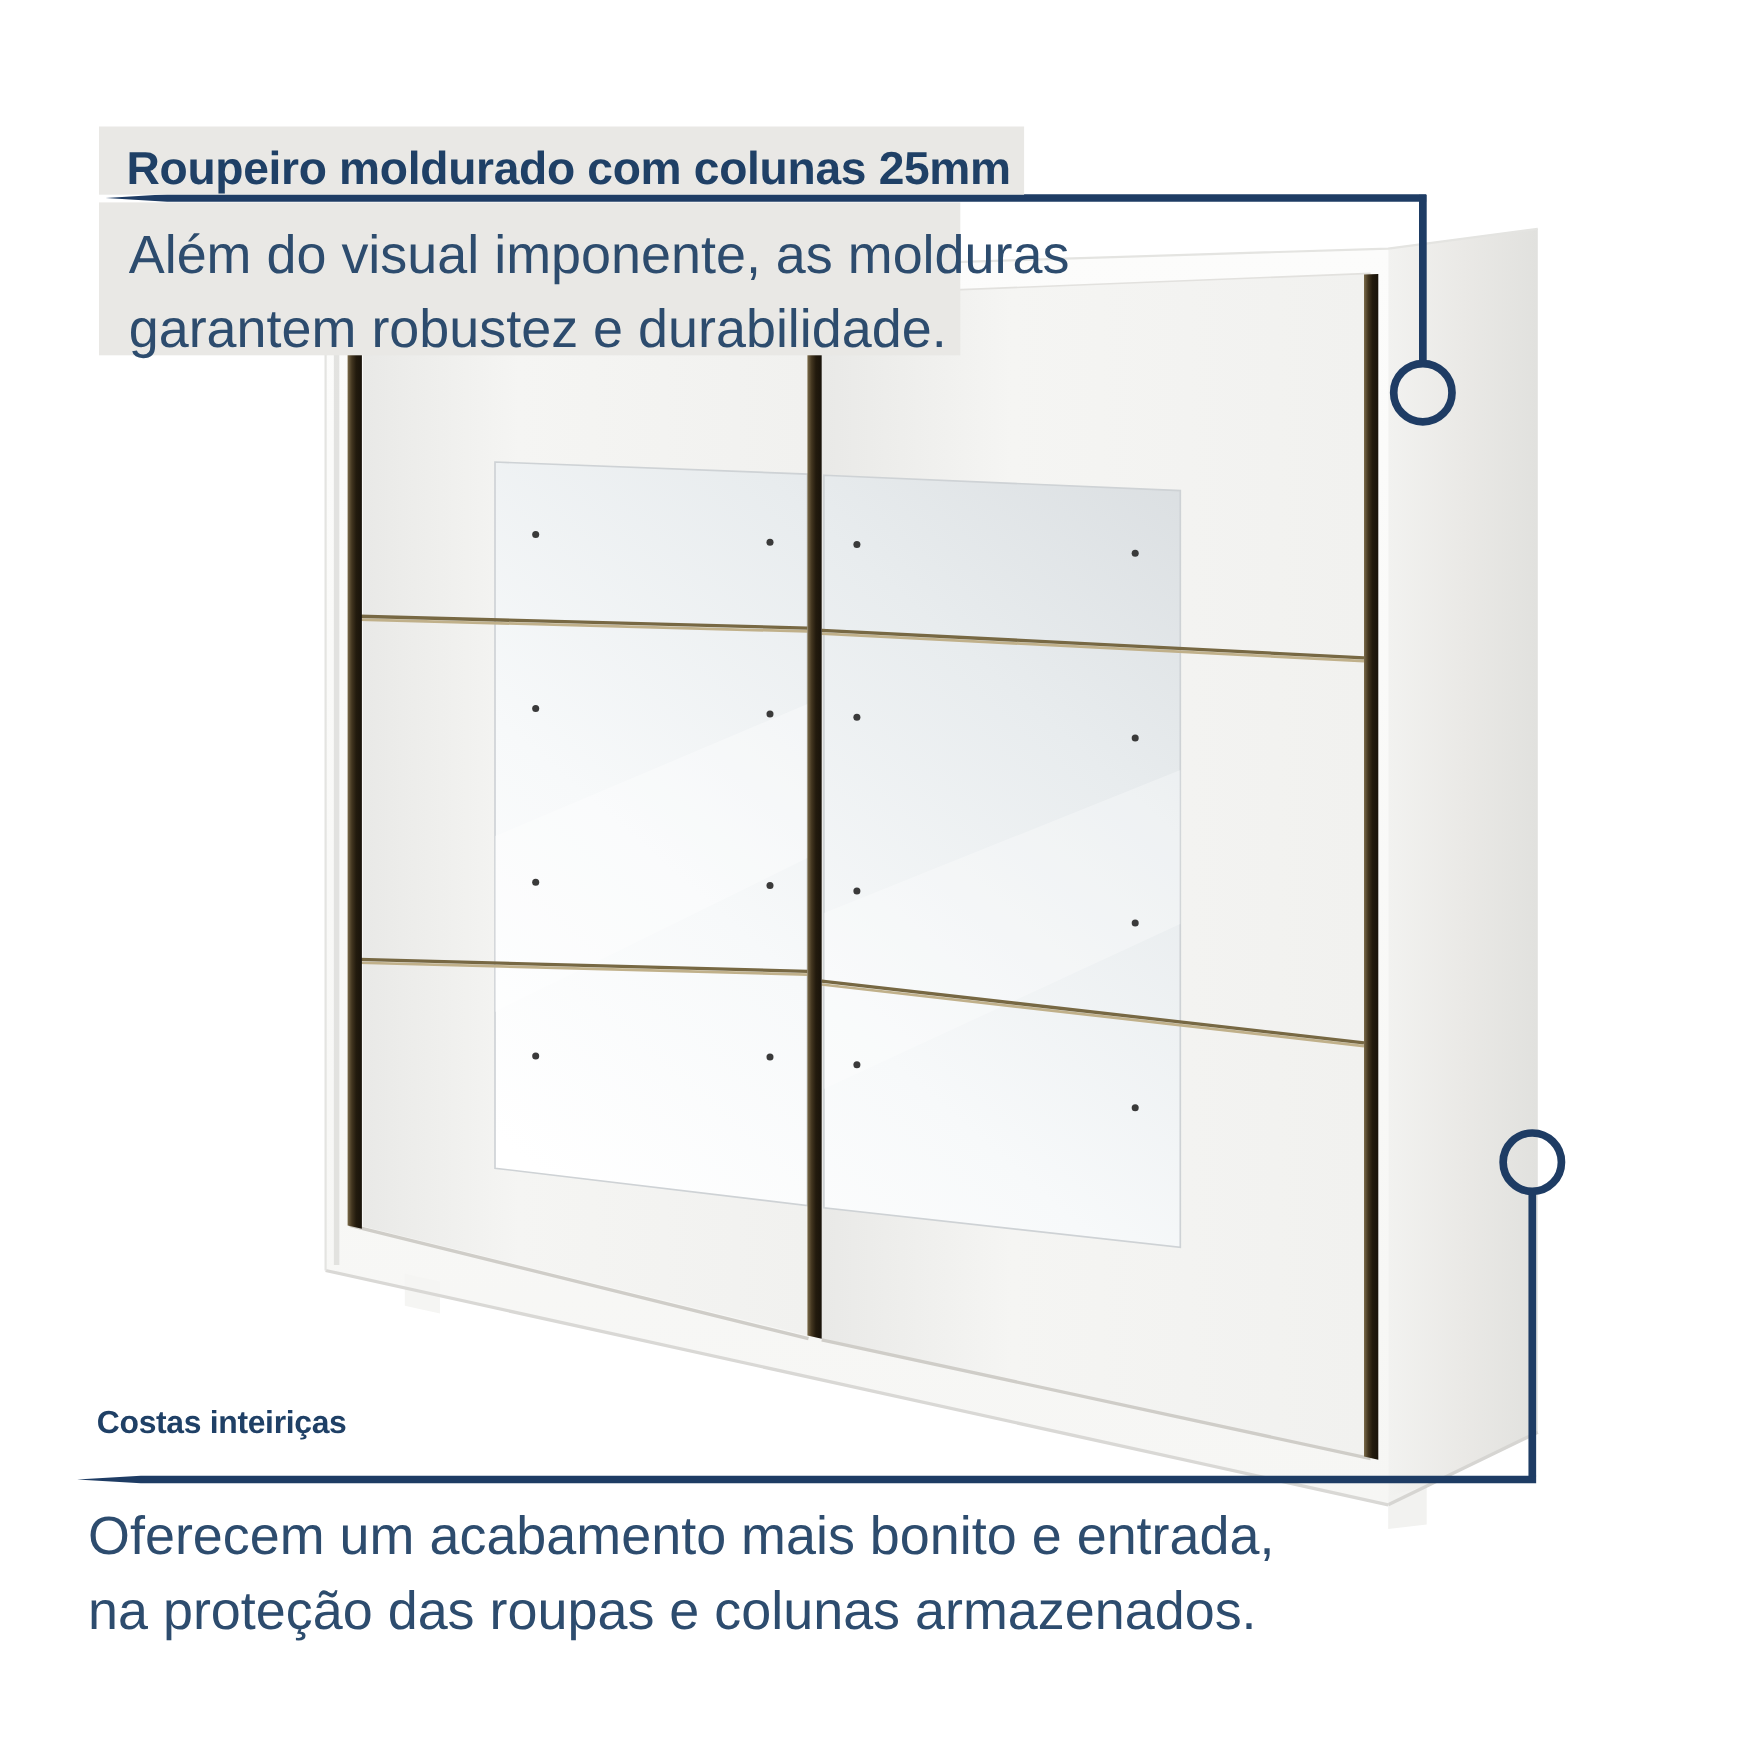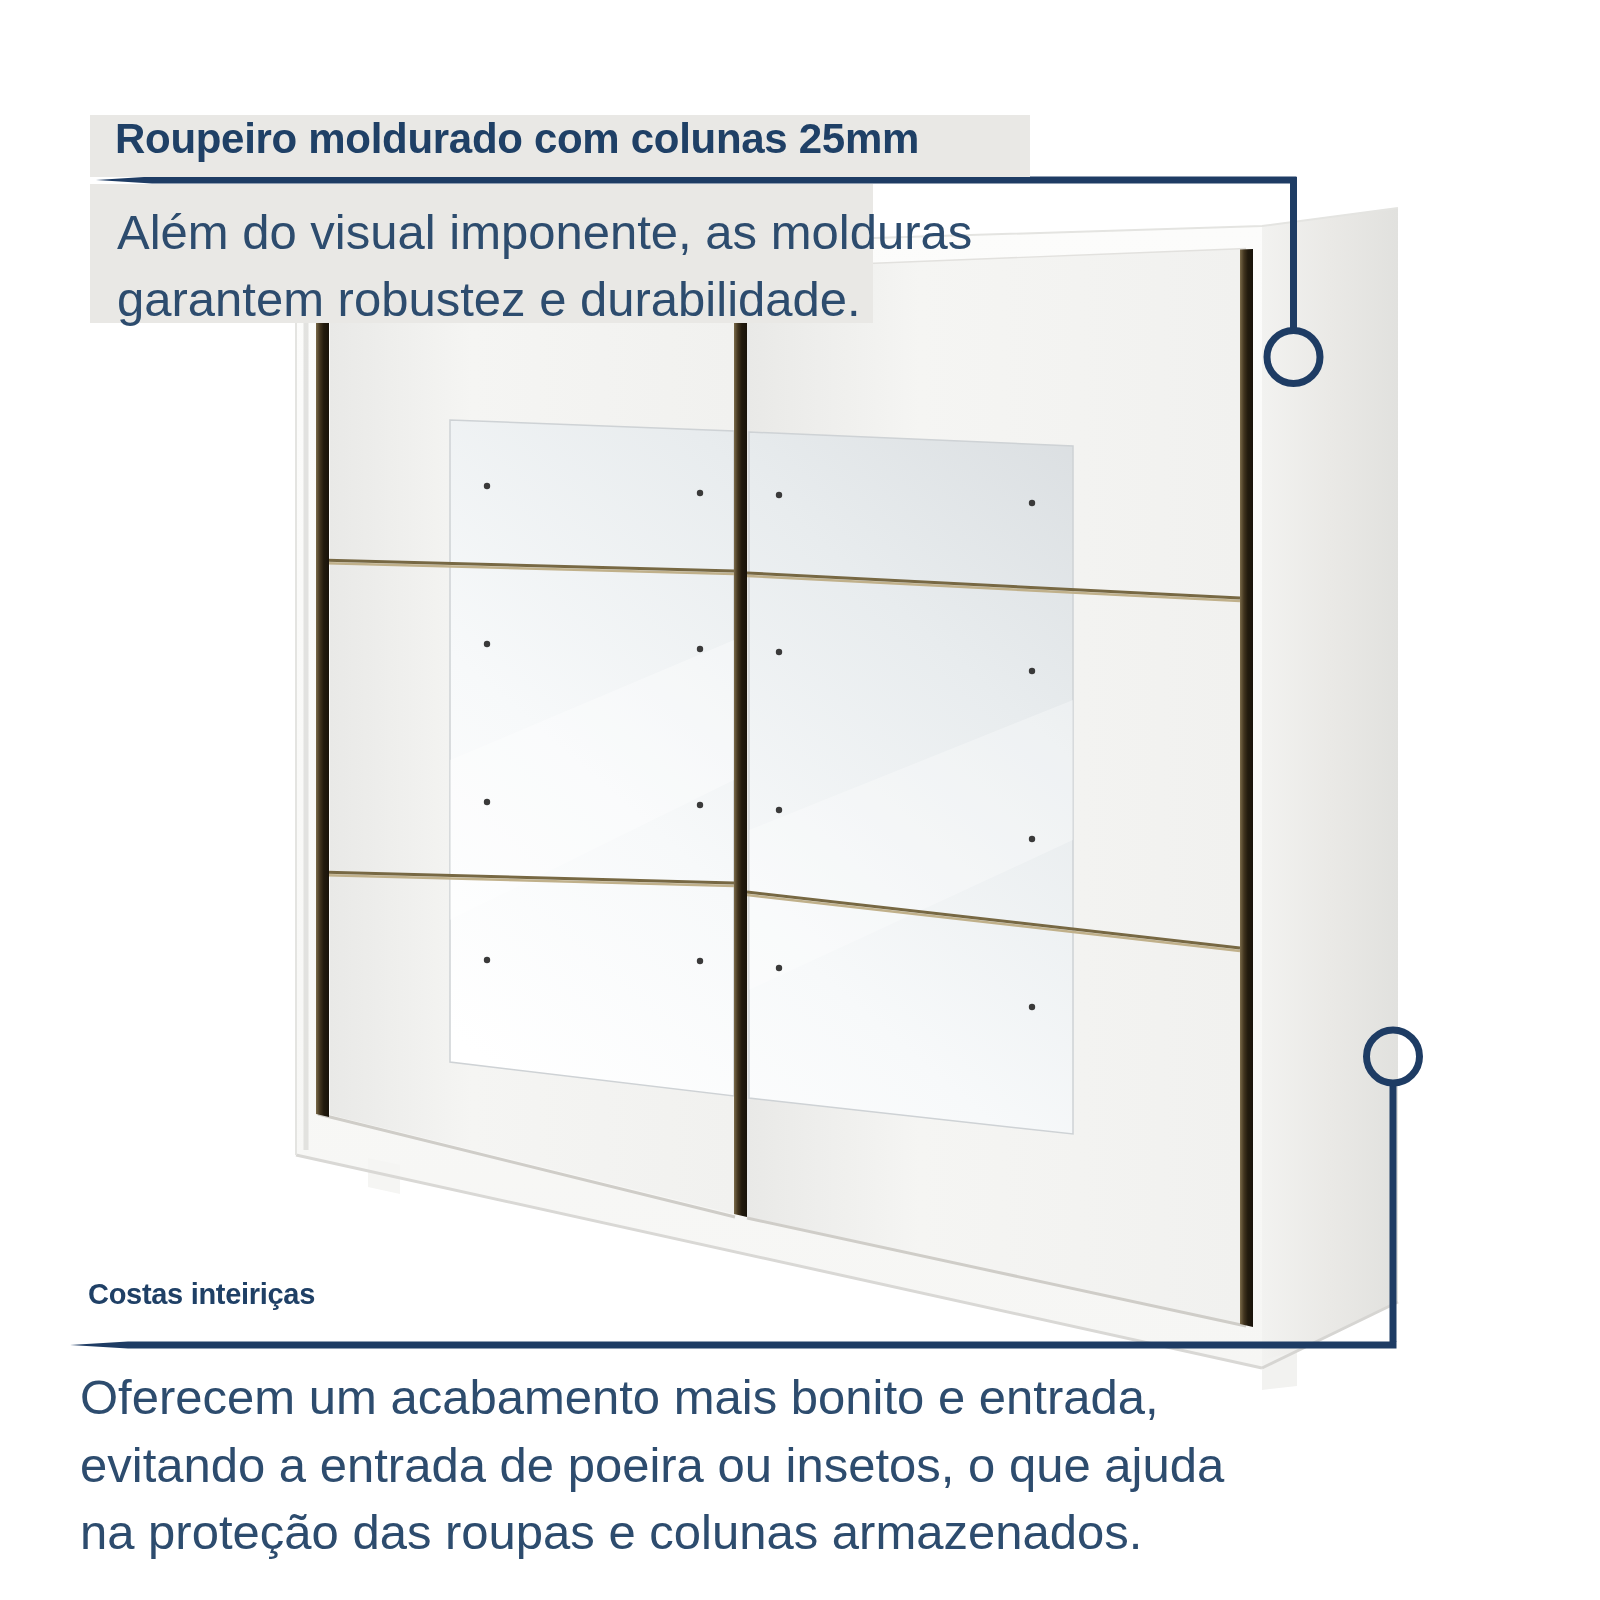--- a/index.html
+++ b/index.html
@@ -9,22 +9,22 @@
     --callout-bg:#e9e8e5;
   }
   html,body{margin:0;padding:0;background:#ffffff;}
   .canvas{
     position:relative;width:1600px;height:1600px;background:#ffffff;overflow:hidden;
     font-family:"Liberation Sans","DejaVu Sans",sans-serif;
   }
   .canvas svg{position:absolute;left:0;top:0;}
   .callout{position:absolute;color:var(--body-navy);}
   .callout-title-box{
-    position:absolute;left:90px;top:115px;width:940px;height:62px;
-    background:var(--callout-bg);display:flex;align-items:flex-start;
+    position:absolute;left:90px;top:115px;width:841px;height:62px;
+    background:var(--callout-bg);display:flex;align-items:flex-end;
     padding-left:25px;box-sizing:border-box;
   }
   .callout-title-text{
     font-size:42px;font-weight:700;color:var(--heading-navy);
     letter-spacing:-0.3px;white-space:nowrap;
   }
   .callout-body-box{
     position:absolute;left:90px;top:184px;width:783px;height:139px;
     background:var(--callout-bg);padding:15px 0 0 27px;box-sizing:border-box;
   }
@@ -159,18 +159,17 @@
     <div class="callout-body-box">
       <div class="body-line">Além do visual imponente, as molduras</div>
       <div class="body-line">garantem robustez e durabilidade.</div>
     </div>
   </div>
 
   <div class="callout">
     <div class="bottom-title">Costas inteiriças</div>
     <div class="bottom-body">
       <div class="body-line">Oferecem um acabamento mais bonito e entrada,</div>
-      <div class="body-line">evitando a entrada de poeira ou insetos, o que ajuda</div>
       <div class="body-line">na proteção das roupas e colunas armazenados.</div>
     </div>
   </div>
 
 </div>
 
 </body></html>

